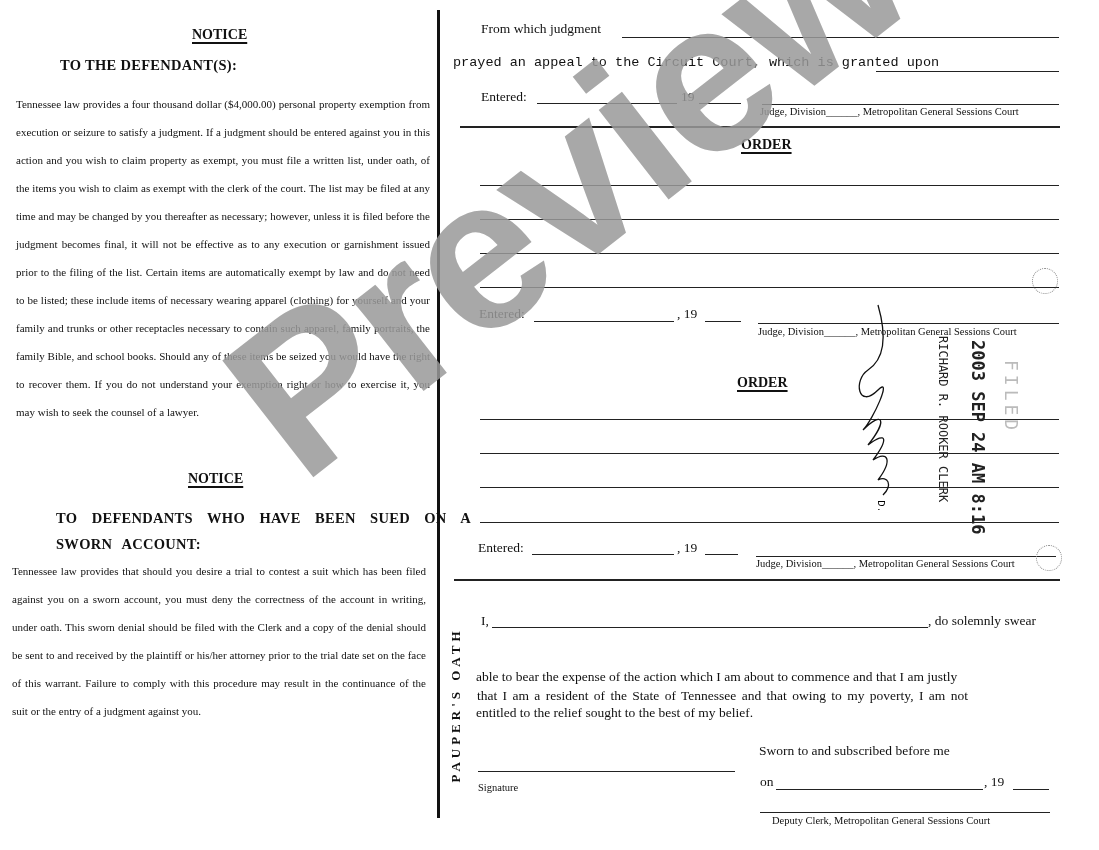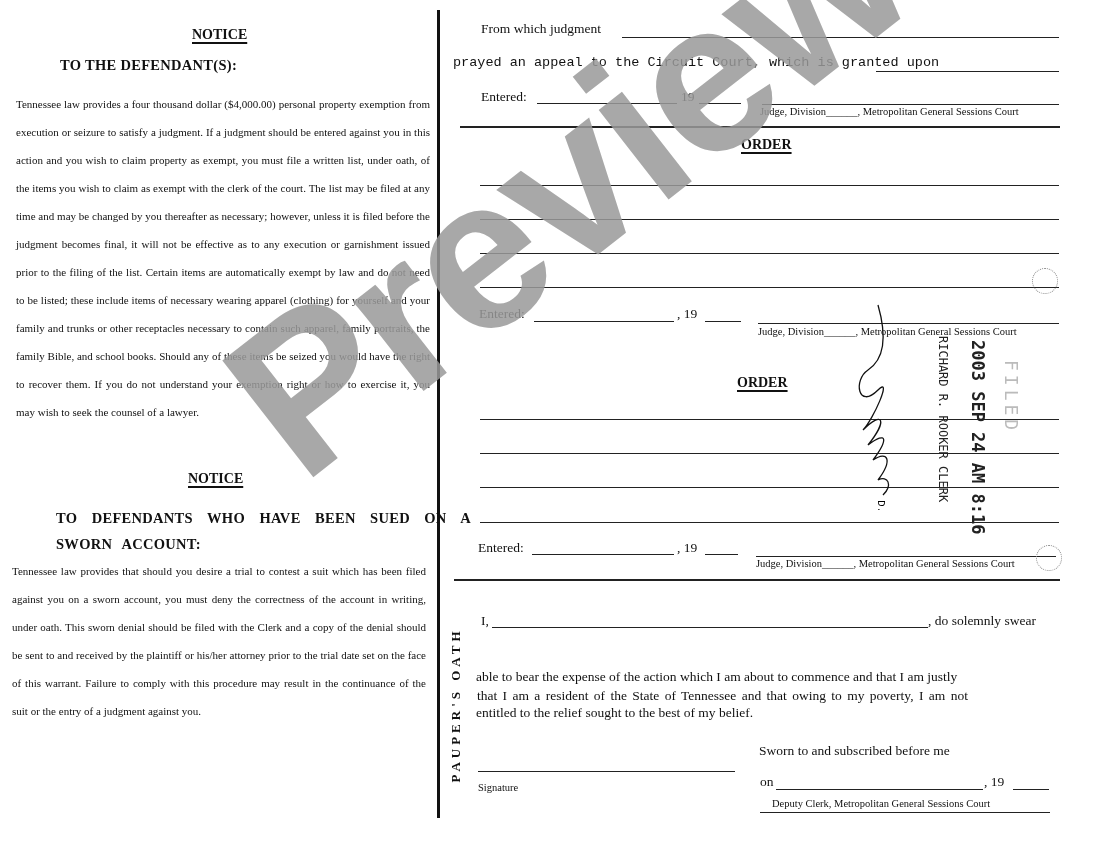--- a/index.html
+++ b/index.html
@@ -96,21 +96,21 @@
 <div class="formtxt" style="left:759px; top:743px;">Sworn to and subscribed before me</div>
 <div class="line" style="left:478px; top:771px; width:257px;"></div>
 <div class="small" style="left:478px; top:782px;">Signature</div>
 
 <div class="formtxt" style="left:760px; top:774px;">on</div>
 <div class="line" style="left:776px; top:789px; width:207px;"></div>
 <div class="formtxt" style="left:984px; top:774px;">, 19</div>
 <div class="line" style="left:1013px; top:789px; width:36px;"></div>
 
 <div class="line" style="left:760px; top:812px; width:290px;"></div>
-<div class="small" style="left:772px; top:798px;">Deputy Clerk, Metropolitan General Sessions Court</div>
+<div class="small" style="left:772px; top:815px;">Deputy Clerk, Metropolitan General Sessions Court</div>
 
 <div class="stamp" style="left:988px; top:340px; font-size:17px; font-weight:bold;">2003 SEP 24 AM 8:16</div>
 <div class="stamp" style="left:950px; top:336px; font-size:12px;">RICHARD R. ROOKER CLERK</div>
 <div class="stamp" style="left:1022px; top:360px; font-size:18px; color:#bbb; letter-spacing:4px;">FILED</div>
 <svg class="sig" style="left:848px; top:300px;" width="60" height="210" viewBox="0 0 60 210">
   <path d="M30 5 C 40 40, 35 60, 20 70 C 5 80, 10 110, 30 90 C 45 75, 25 120, 15 130 C 35 110, 40 120, 20 145 C 40 130, 40 140, 25 160 C 40 150, 45 160, 30 180 C 40 175, 45 185, 35 195" fill="none" stroke="#111" stroke-width="1.3"></path>
   <text x="35" y="205" font-size="11" font-family="Liberation Mono, monospace" transform="rotate(90 35 200)">D.C.</text>
 </svg>
 
 <div class="watermark">Preview</div>

